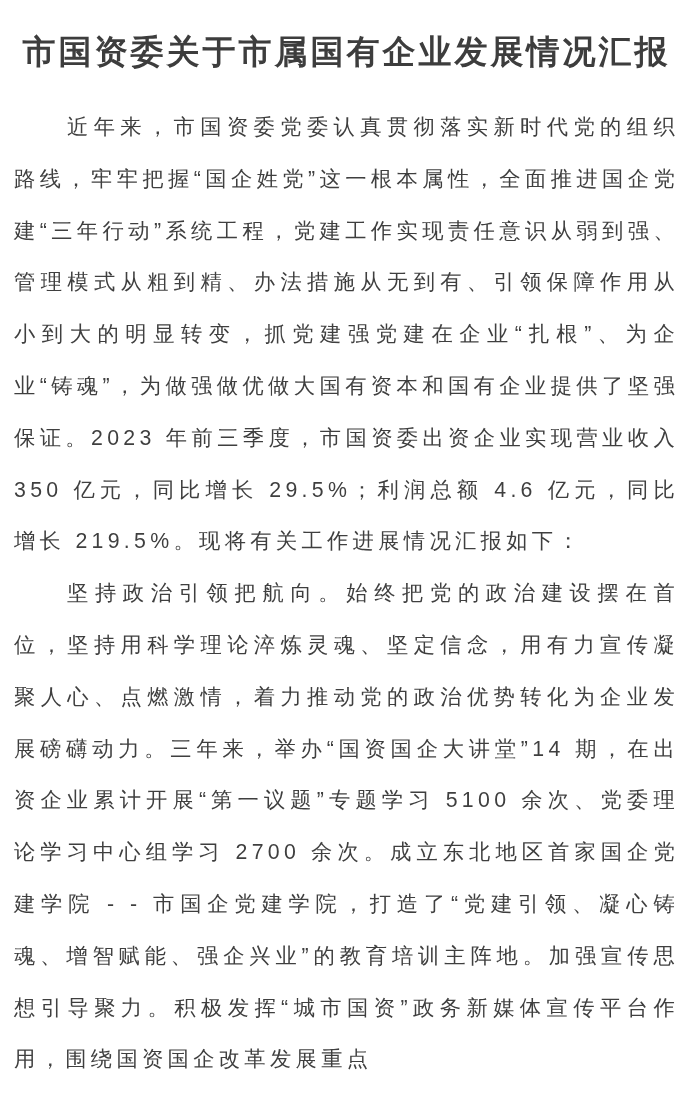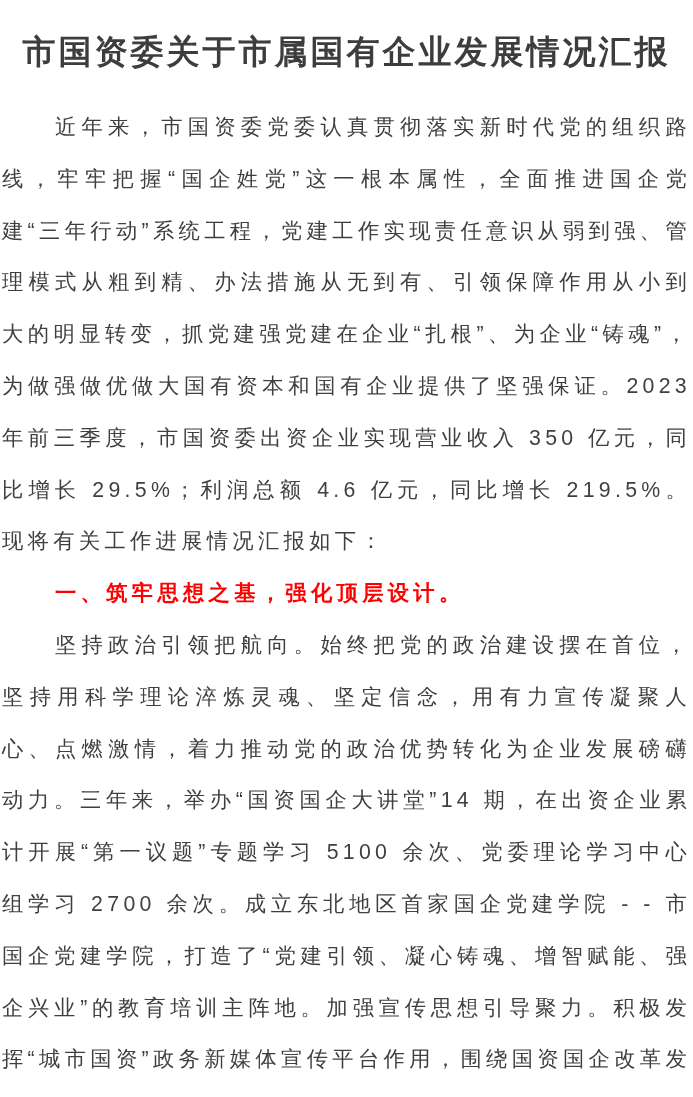--- a/index.html
+++ b/index.html
@@ -8,21 +8,21 @@
     background: #ffffff;
     font-family: "Liberation Sans", "DejaVu Sans", sans-serif;
   }
   .page {
     position: relative;
     width: 693px;
     height: 1097px;
     background: #ffffff;
     overflow: hidden;
     box-sizing: border-box;
-    padding: 0 2px;
+    padding: 0 14px;
   }
   .doc-title {
     margin: 20px 0 18px 0;
     font-size: 33px;
     line-height: 64px;
     font-weight: 700;
     letter-spacing: 3px;
     text-align: center;
     color: #3d3d3d;
     white-space: nowrap;
@@ -45,16 +45,15 @@
   }
 </style>
 </head>
 <body>
 
 <div class="page">
   <h1 class="doc-title">市国资委关于市属国有企业发展情况汇报</h1>
 
   <p class="para">近年来，市国资委党委认真贯彻落实新时代党的组织路线，牢牢把握“国企姓党”这一根本属性，全面推进国企党建“三年行动”系统工程，党建工作实现责任意识从弱到强、管理模式从粗到精、办法措施从无到有、引领保障作用从小到大的明显转变，抓党建强党建在企业“扎根”、为企业“铸魂”，为做强做优做大国有资本和国有企业提供了坚强保证。2023 年前三季度，市国资委出资企业实现营业收入 350 亿元，同比增长 29.5%；利润总额 4.6 亿元，同比增长 219.5%。现将有关工作进展情况汇报如下：</p>
 
-  <p class="para heading">一、筑牢思想之基，强化顶层设计。</p>
 
   <p class="para">坚持政治引领把航向。始终把党的政治建设摆在首位，坚持用科学理论淬炼灵魂、坚定信念，用有力宣传凝聚人心、点燃激情，着力推动党的政治优势转化为企业发展磅礴动力。三年来，举办“国资国企大讲堂”14 期，在出资企业累计开展“第一议题”专题学习 5100 余次、党委理论学习中心组学习 2700 余次。成立东北地区首家国企党建学院 - - 市国企党建学院，打造了“党建引领、凝心铸魂、增智赋能、强企兴业”的教育培训主阵地。加强宣传思想引导聚力。积极发挥“城市国资”政务新媒体宣传平台作用，围绕国资国企改革发展重点</p>
 </div>
 
 </body></html>

